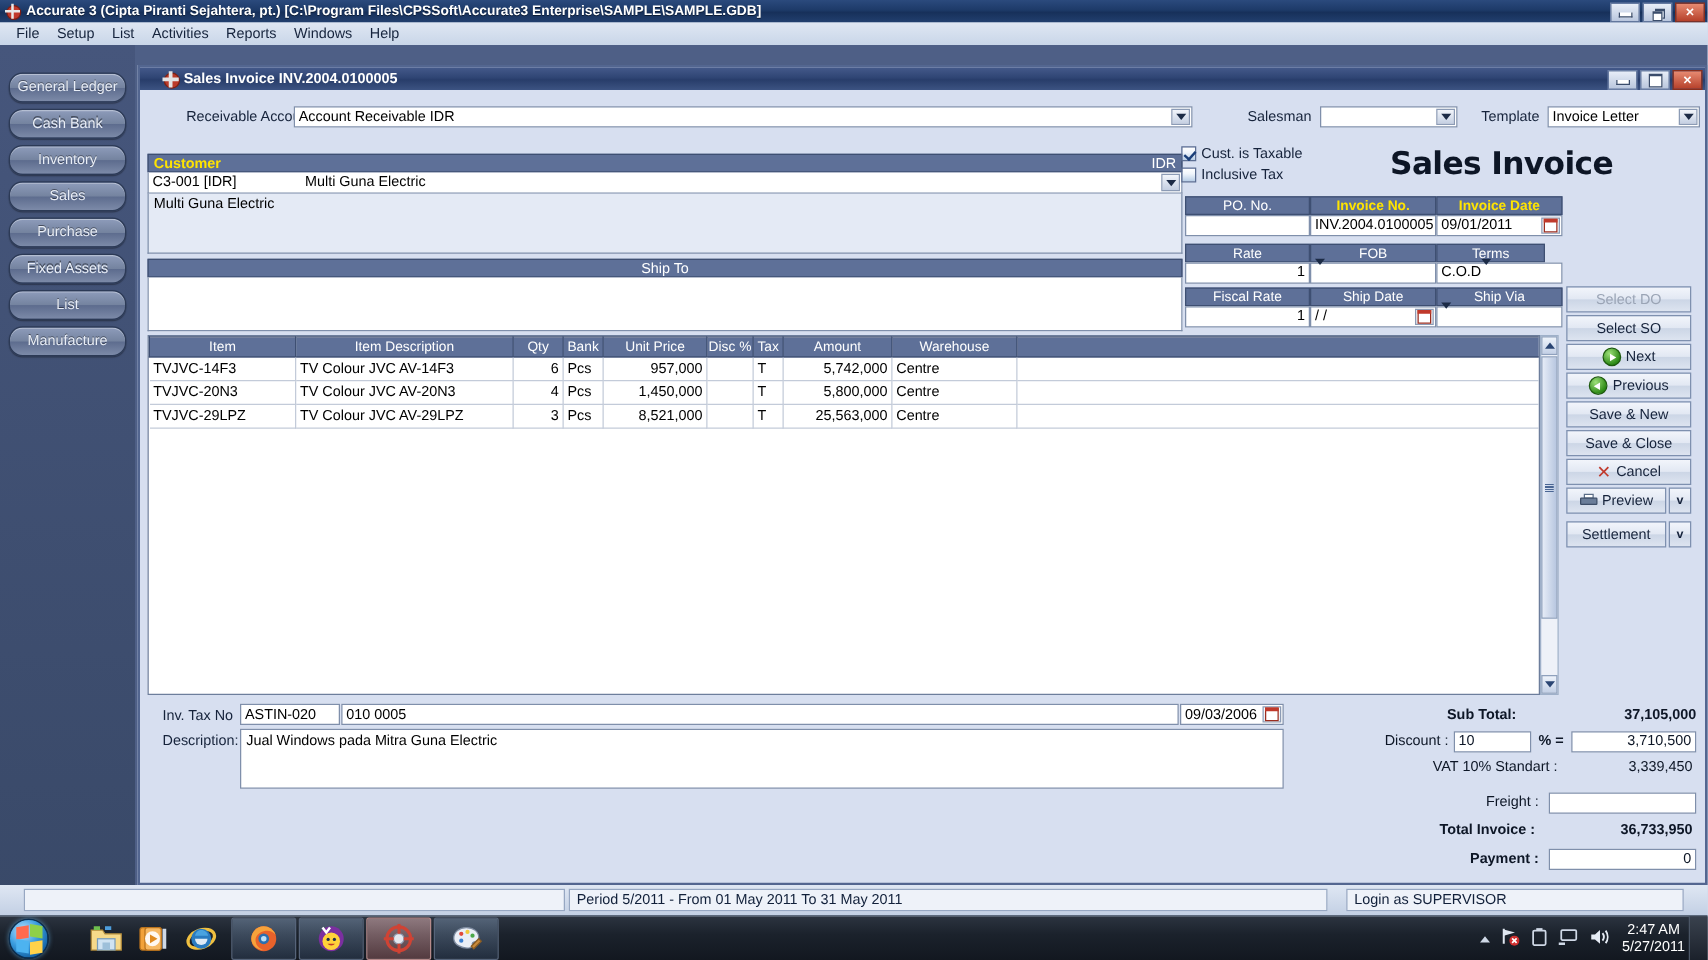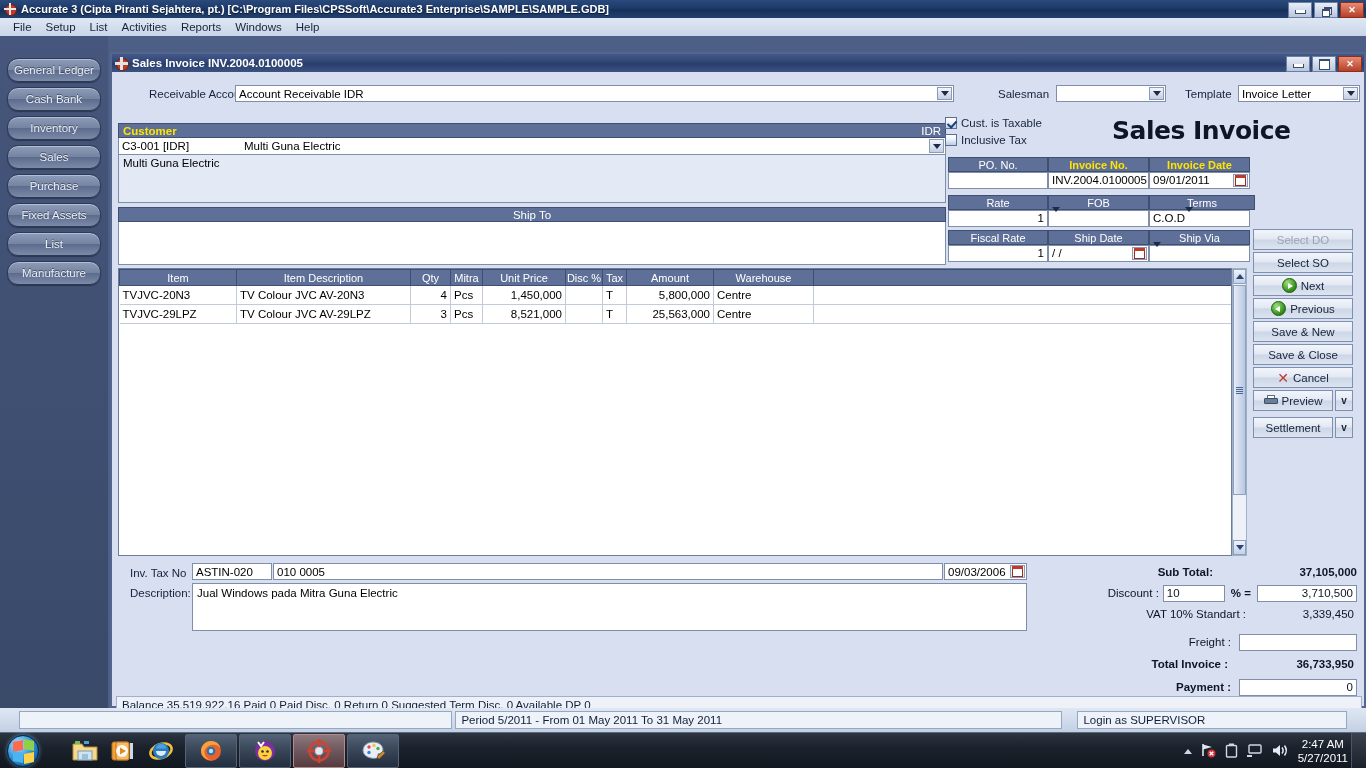--- a/index.html
+++ b/index.html
@@ -63,21 +63,21 @@
   .sb-btn:first-child{margin-top:22px;}
 
   
   .mdi{position:absolute;left:108px;top:36px;width:1258px;height:672px;background:#4e5f86;}
 
   
   .win{position:absolute;left:110px;top:52px;width:1256px;height:656px;
     border:2px solid #536690;background:#d6dff0;box-sizing:border-box;}
   .win-title{height:18px;
     background:linear-gradient(to bottom,#44598a 0%,#2f4574 45%,#283d6a 55%,#3c5382 100%);
-    display:flex;align-items:center;color:#fff;font-weight:bold;font-size:11.5px;}
+    display:flex;align-items:center;color:#fff;font-weight:bold;font-size:11.5px;padding-left:15px;}
   .win-title .wt-icon{width:13px;height:13px;margin:0 4px 0 3px;position:relative;}
   .wt-icon .d{position:absolute;left:1px;top:1px;width:11px;height:11px;border-radius:50%;background:#bb3b2a;border:1px solid #7d2013;}
   .wt-icon .c1{position:absolute;left:5px;top:0;width:3px;height:13px;background:#e3e3e3;}
   .wt-icon .c2{position:absolute;left:0;top:5px;width:13px;height:3px;background:#e3e3e3;}
 
   .win-body{position:absolute;left:0;top:18px;right:0;bottom:0;background:#d7dff0;}
   .lbl{color:#16233b;font-size:11.5px;}
   .fld{border:1px solid #7f8fab;background:#fff;font-size:11.5px;color:#000;
     box-sizing:border-box;padding:1px 3px;font-family:"Liberation Sans",sans-serif;}
   .combo{position:relative;border:1px solid #7f8fab;background:#fff;box-sizing:border-box;
@@ -346,21 +346,21 @@
 
         <div class="fg-hdr" style="position:absolute;left:836px;top:123px;width:100px;">Rate</div>
         <div class="fg-inp r" style="position:absolute;left:836px;top:138px;width:100px;">1</div>
 
         <div class="fg-hdr" style="position:absolute;left:936px;top:123px;width:101px;">FOB</div>
         <div class="fg-inp" style="position:absolute;left:936px;top:138px;width:101px;">
           <span></span>
           <span class="arw"><i class="tri-d"></i></span>
         </div>
 
-        <div class="fg-hdr" style="position:absolute;left:1037px;top:123px;width:106px;">Terms</div>
+        <div class="fg-hdr" style="position:absolute;left:1037px;top:123px;width:87px;">Terms</div>
         <div class="fg-inp" style="position:absolute;left:1037px;top:138px;width:101px;">
           <span>C.O.D</span>
           <span class="arw"><i class="tri-d"></i></span>
         </div>
 
         <div class="fg-hdr" style="position:absolute;left:836px;top:158px;width:100px;">Fiscal Rate</div>
         <div class="fg-inp r" style="position:absolute;left:836px;top:173px;width:100px;">1</div>
 
         <div class="fg-hdr" style="position:absolute;left:936px;top:158px;width:101px;">Ship Date</div>
         <div class="fg-inp" style="position:absolute;left:936px;top:173px;width:101px;">
@@ -389,30 +389,42 @@
               <col style="width:24px">
               <col style="width:87px">
               <col style="width:100px">
             <col>
           </colgroup>
           <thead>
             <tr>
               <th>Item</th>
               <th>Item Description</th>
               <th>Qty</th>
-              <th>Mitra</th>
+              <th>Bank</th>
               <th>Unit Price</th>
               <th>Disc %</th>
               <th>Tax</th>
               <th>Amount</th>
               <th>Warehouse</th>
               <th style="border-right:none;background:#5e7098;"></th>
             </tr>
           </thead>
           <tbody>
+            <tr>
+              <td>TVJVC-14F3</td>
+              <td>TV Colour JVC AV-14F3</td>
+              <td class="num">6</td>
+              <td>Pcs</td>
+              <td class="num">957,000</td>
+              <td class="num"></td>
+              <td>T</td>
+              <td class="num">5,742,000</td>
+              <td>Centre</td>
+              <td style="border-right:none;"></td>
+            </tr>
             <tr>
               <td>TVJVC-20N3</td>
               <td>TV Colour JVC AV-20N3</td>
               <td class="num">4</td>
               <td>Pcs</td>
               <td class="num">1,450,000</td>
               <td class="num"></td>
               <td>T</td>
               <td class="num">5,800,000</td>
               <td>Centre</td>
@@ -514,21 +526,20 @@
         <div class="tline" style="margin-top:2px;">
           <span class="tlbl">Total Invoice :</span>
           <span class="tval" style="width:118px;padding-right:3px;">36,733,950</span>
         </div>
         <div class="tline" style="margin-top:3px;">
           <span class="tlbl">Payment :</span>
           <span class="tinp" style="width:118px;text-align:right;">0</span>
         </div>
       </div>
 
-      <div class="statusline" style="left:4px;top:624px;width:1246px;height:17px;">Balance 35,519,922.16  Paid 0  Paid Disc. 0  Return 0  Suggested Term Disc. 0  Available DP 0</div>
     </div>
   </div>
 
   <div class="appstatus">
     <div class="sbox" style="width:444px;"></div>
     <div class="sbox" style="width:622px;">Period 5/2011 - From 01 May 2011 To 31 May 2011</div>
     <div class="sbox" style="width:276px;margin-left:12px;">Login as SUPERVISOR</div>
   </div>
 
   <div class="taskbar">

